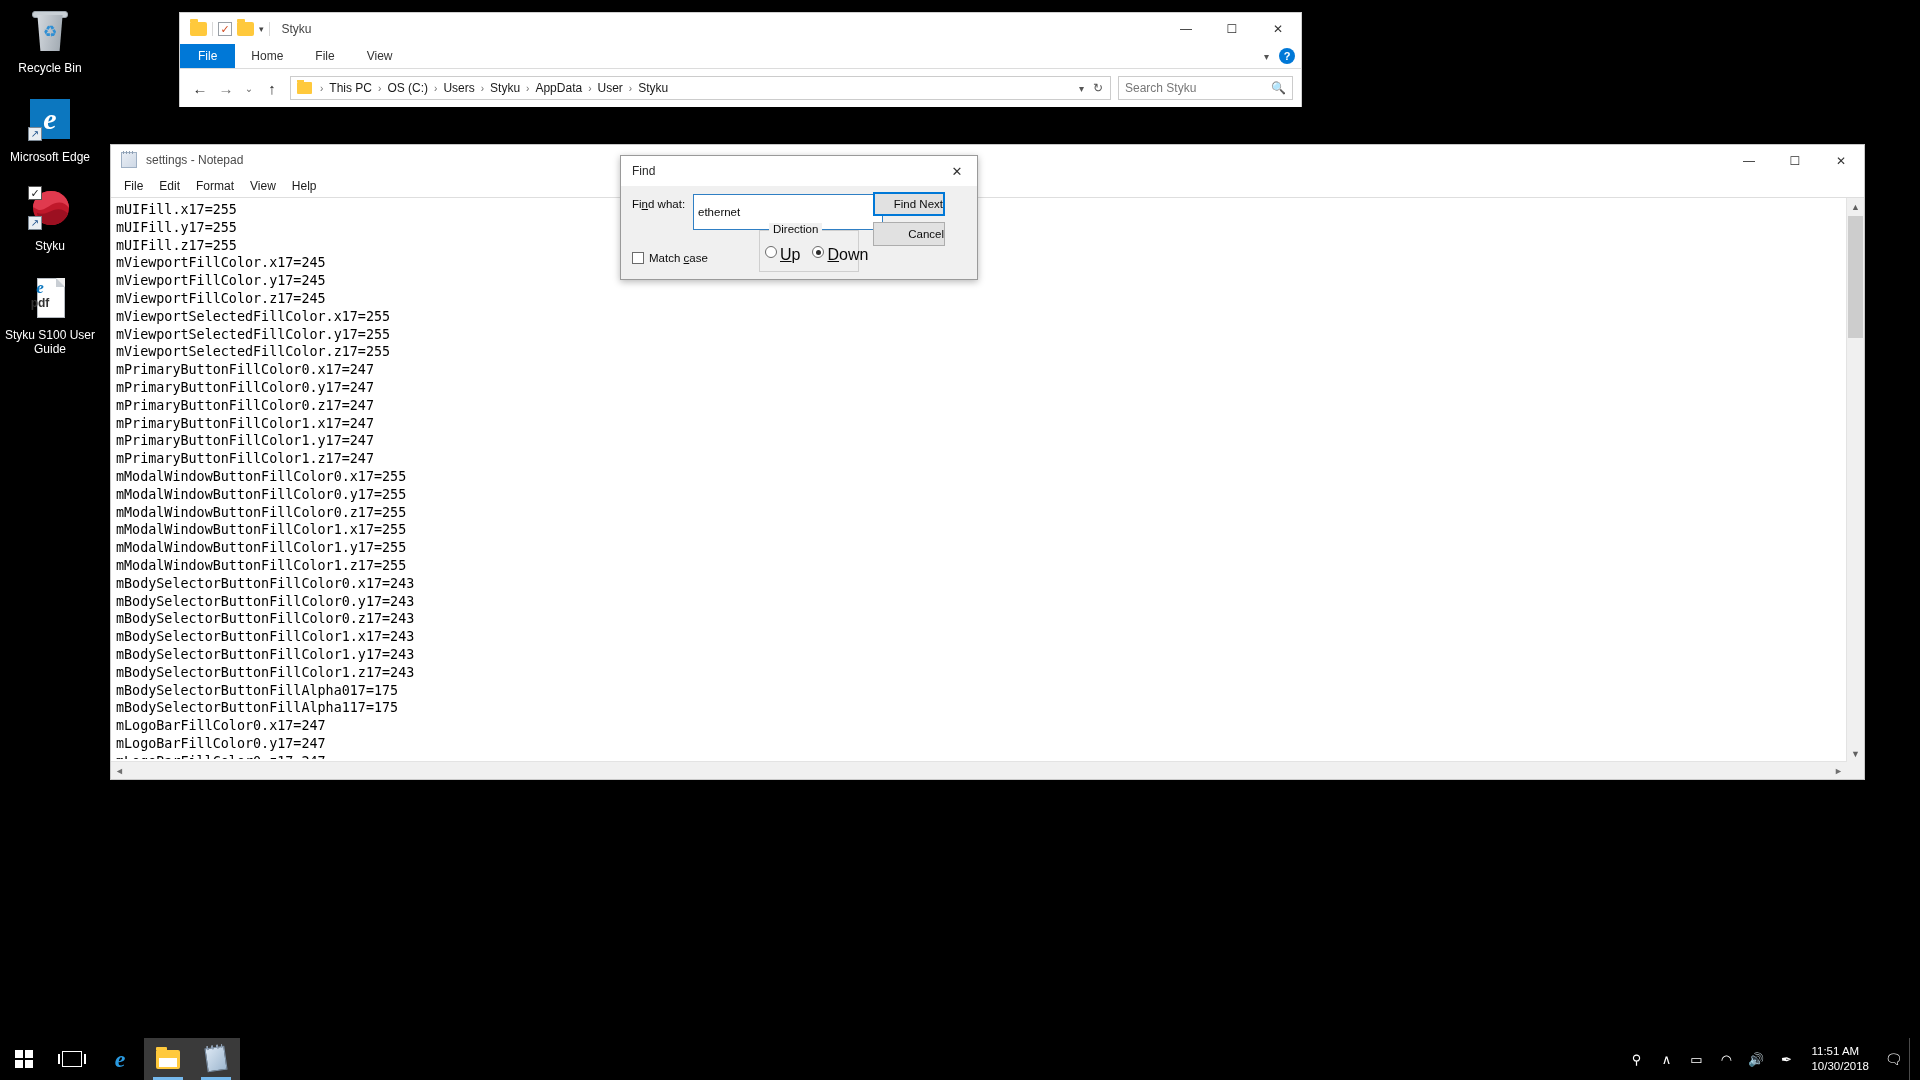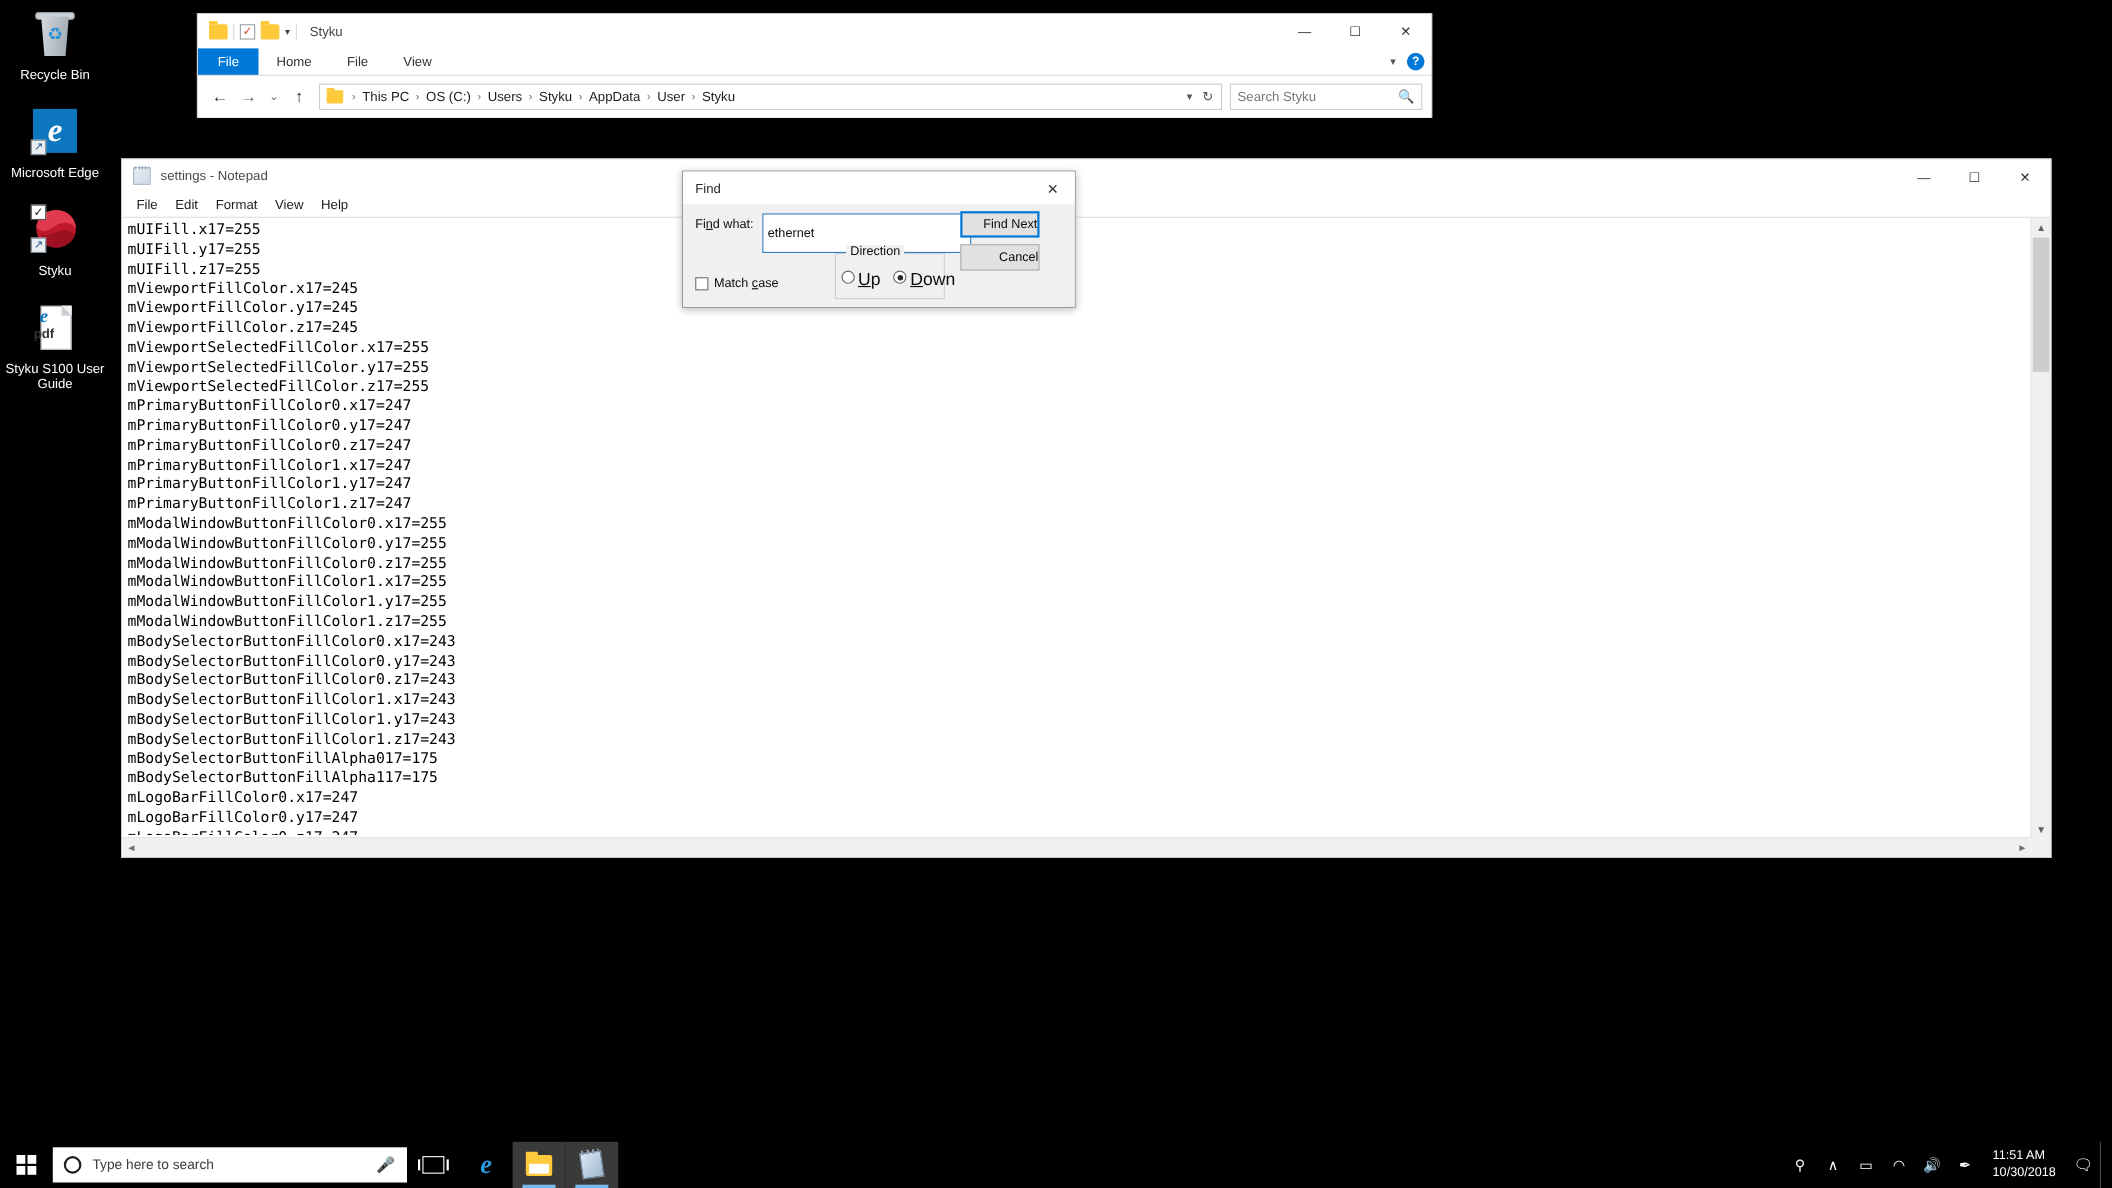--- a/index.html
+++ b/index.html
@@ -942,25 +942,20 @@
 
     <div class="start-btn">
       <div class="win-logo">
         <div></div>
           <div></div>
           <div></div>
           <div></div>
       </div>
     </div>
 
-    <div class="tb-search">
-      <div class="circ"></div>
-      <div class="ph">Type here to search</div>
-      <div class="mic">🎤</div>
-    </div>
 
     <div class="tb-icon">
       <div class="taskview"></div>
     </div>
 
     <div class="tb-icon">
       <div class="tb-edge">e</div>
     </div>
 
     <div class="tb-icon active">

